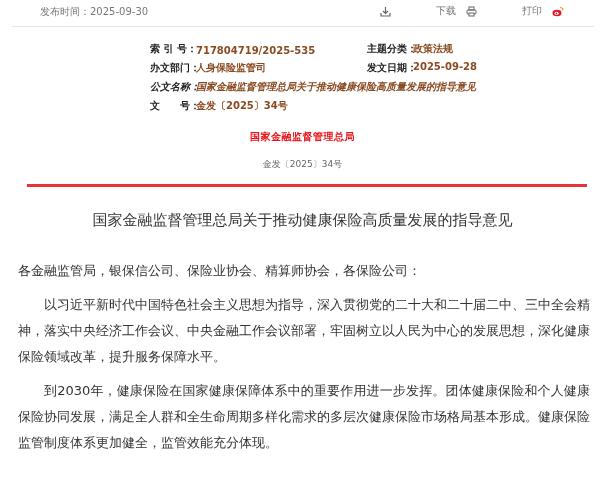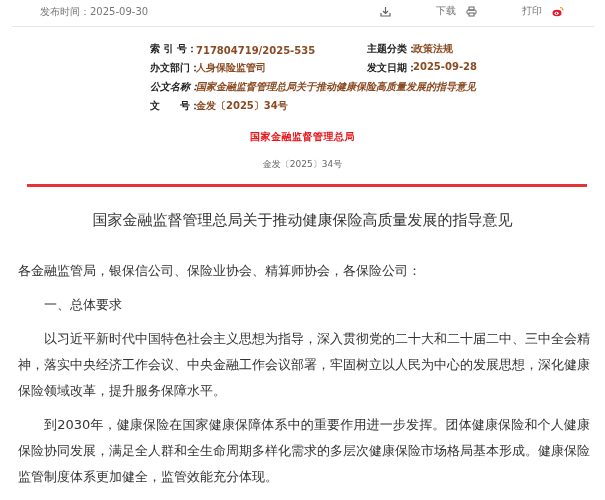--- a/index.html
+++ b/index.html
@@ -230,16 +230,15 @@
 </div>
 
 <div class="org-title">国家金融监督管理总局</div>
 <div class="doc-number">金发〔2025〕34号</div>
 <div class="red-rule"></div>
 
 <div class="doc-title">国家金融监督管理总局关于推动健康保险高质量发展的指导意见</div>
 
 <div class="body-text" style="top:250px;">
   <p class="para">各金融监管局，银保信公司、保险业协会、精算师协会，各保险公司：</p>
-  <p class="para indent">一、总体要求</p>
   <p class="para indent">以习近平新时代中国特色社会主义思想为指导，深入贯彻党的二十大和二十届二中、三中全会精神，落实中央经济工作会议、中央金融工作会议部署，牢固树立以人民为中心的发展思想，深化健康保险领域改革，提升服务保障水平。</p>
   <p class="para indent">到2030年，健康保险在国家健康保障体系中的重要作用进一步发挥。团体健康保险和个人健康保险协同发展，满足全人群和全生命周期多样化需求的多层次健康保险市场格局基本形成。健康保险监管制度体系更加健全，监管效能充分体现。</p>
 </div>
 
 </body></html>

